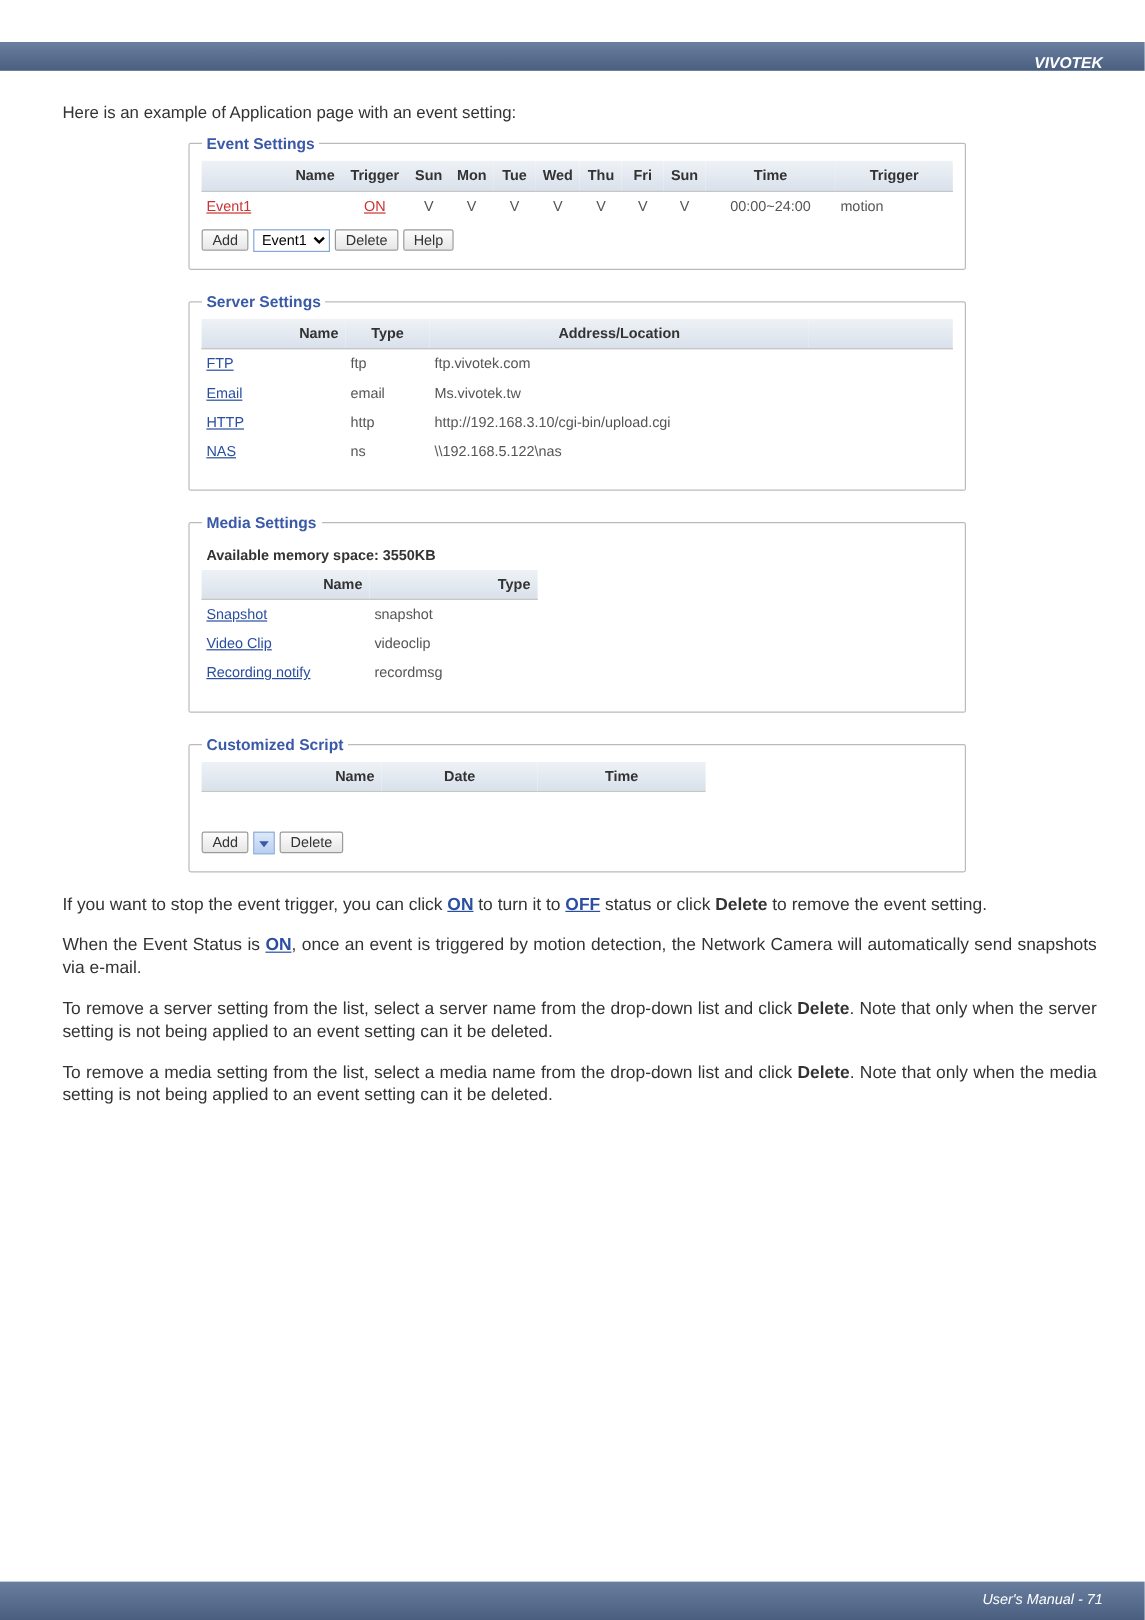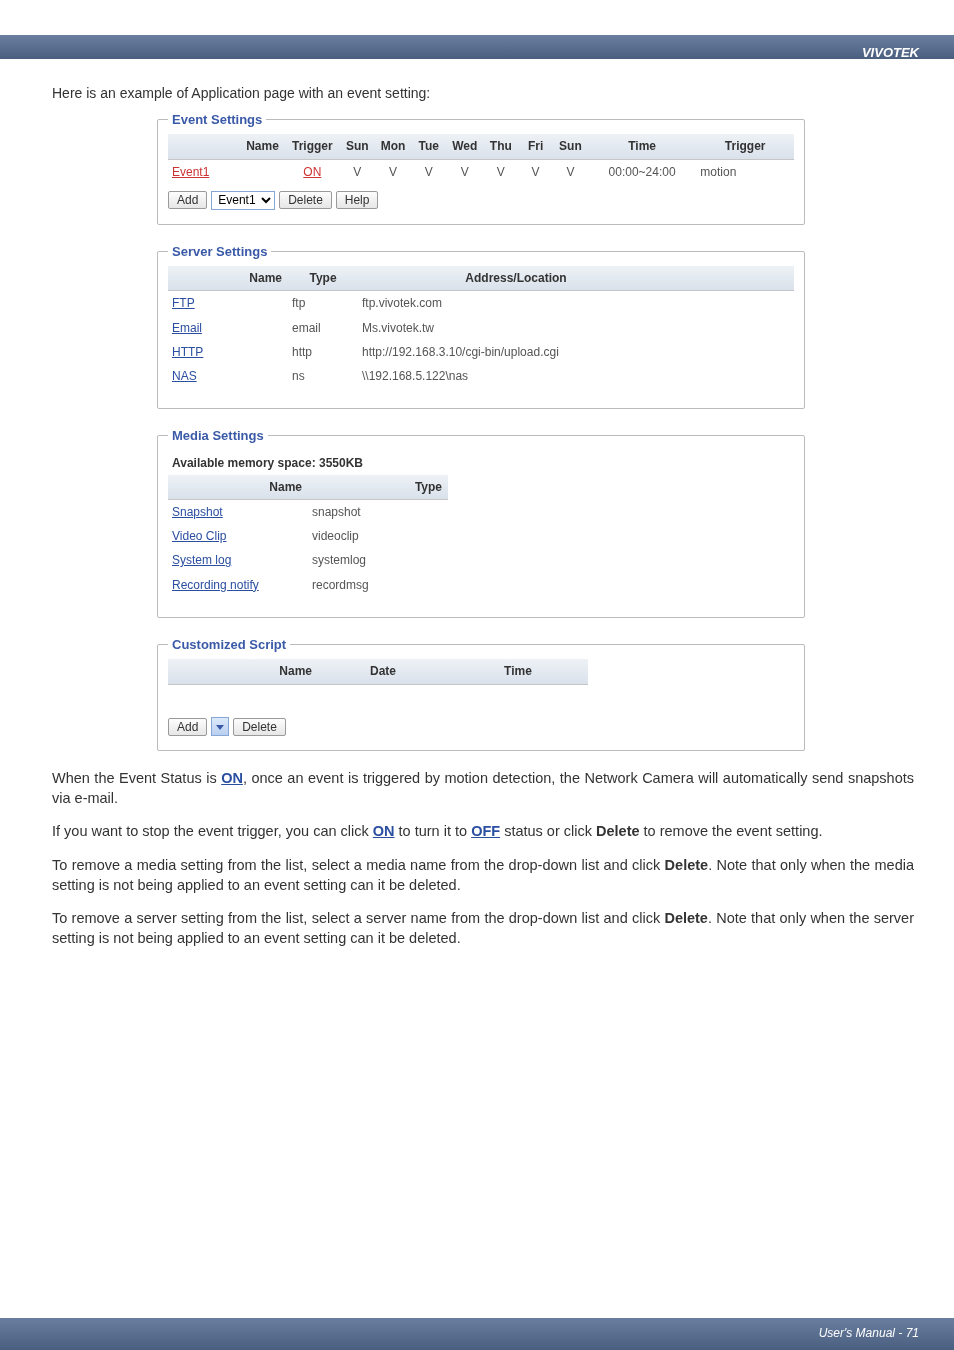--- a/index.html
+++ b/index.html
@@ -226,24 +226,20 @@
       <tbody>
         <tr>
           <td class="left"><a class="link">Snapshot</a></td>
           <td class="left">snapshot</td>
         </tr>
         <tr>
           <td class="left"><a class="link">Video Clip</a></td>
           <td class="left">videoclip</td>
         </tr>
         <tr>
-          <td class="left"><a class="link">System log</a></td>
-          <td class="left">systemlog</td>
-        </tr>
-        <tr>
           <td class="left"><a class="link">Recording notify</a></td>
           <td class="left">recordmsg</td>
         </tr>
       </tbody>
     </table>
   </fieldset>
 
   <fieldset>
     <legend>Customized Script</legend>
     <table class="grid" style="width:420px">
@@ -256,28 +252,28 @@
       </thead>
     </table>
     <div class="row-controls" style="margin-top:32px">
       <button class="btn">Add</button>
       <span class="select-arrow"></span>
       <button class="btn">Delete</button>
     </div>
   </fieldset>
 
   <p class="body-para">
+    <span>If you want to stop the event trigger, you can click </span><span class="on">ON</span><span> to turn it to </span><span class="off">OFF</span><span> status or click </span><b>Delete</b><span> to remove the event setting.</span>
+  </p>
+  <p class="body-para">
     <span>When the Event Status is </span><span class="on">ON</span><span>, once an event is triggered by motion detection, the Network Camera will automatically send snapshots via e-mail.</span>
   </p>
   <p class="body-para">
-    <span>If you want to stop the event trigger, you can click </span><span class="on">ON</span><span> to turn it to </span><span class="off">OFF</span><span> status or click </span><b>Delete</b><span> to remove the event setting.</span>
+    To remove a server setting from the list, select a server name from the drop-down list and click <b>Delete</b>. Note that only when the server setting is not being applied to an event setting can it be deleted.
   </p>
   <p class="body-para">
     To remove a media setting from the list, select a media name from the drop-down list and click <b>Delete</b>. Note that only when the media setting is not being applied to an event setting can it be deleted.
-  </p>
-  <p class="body-para">
-    To remove a server setting from the list, select a server name from the drop-down list and click <b>Delete</b>. Note that only when the server setting is not being applied to an event setting can it be deleted.
   </p>
 </div>
 
 <div class="footer">
   <div class="footer-text">User's Manual - 71</div>
 </div>
 
 </body></html>

